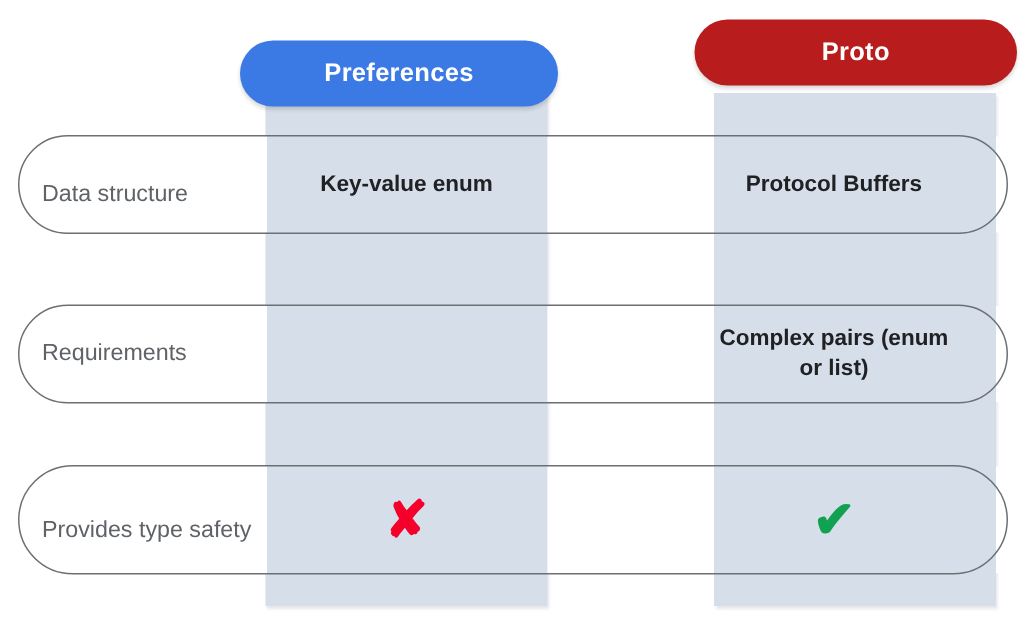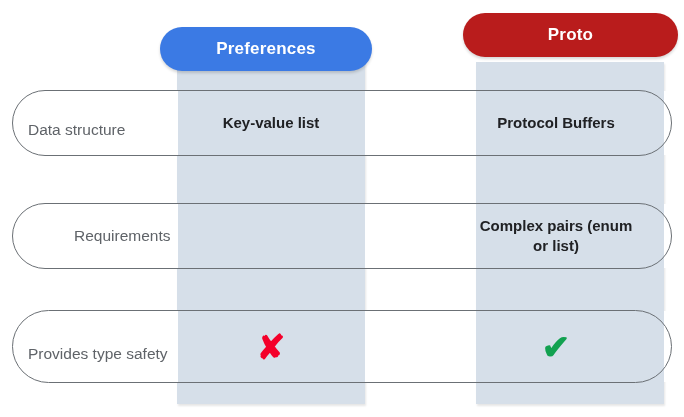--- a/index.html
+++ b/index.html
@@ -129,28 +129,28 @@
   </div>
   <div class="hdr-btn" id="btn-proto">
     <span>Proto</span>
   </div>
 
   <div class="row-white" style="left:13px;  top:91px;  width:165px; height:64px; border-radius:999px 0 0 999px;"></div>
   <div class="row-white" style="left:365px; top:91px;  width:111px; height:64px;"></div>
   <div class="row-white" style="left:664px; top:91px;  width:7px;   height:64px;"></div>
   <div class="row-pill" id="row-1"></div>
   <div class="cell cell-label" style="top:90px; height:80px;">Data structure</div>
-  <div class="cell cell-value cell-pref" style="top:90px; height:66px;">Key-value list</div>
+  <div class="cell cell-value cell-pref" style="top:90px; height:66px;">Key-value enum</div>
   <div class="cell cell-value cell-proto" style="top:90px; height:66px;">Protocol Buffers</div>
 
   <div class="row-white" style="left:13px;  top:204px; width:165px; height:64px; border-radius:999px 0 0 999px;"></div>
   <div class="row-white" style="left:365px; top:204px; width:111px; height:64px;"></div>
   <div class="row-white" style="left:664px; top:204px; width:7px;   height:64px;"></div>
   <div class="row-pill" id="row-2"></div>
-  <div class="cell cell-label" style="top:203px; height:66px;margin-left:46px;">Requirements</div>
+  <div class="cell cell-label" style="top:203px; height:66px;">Requirements</div>
   <div class="cell cell-value cell-proto" style="top:203px; height:66px;">Complex pairs (enum or list)</div>
 
   <div class="row-white" style="left:13px;  top:311px; width:165px; height:71px; border-radius:999px 0 0 999px;"></div>
   <div class="row-white" style="left:365px; top:311px; width:111px; height:71px;"></div>
   <div class="row-white" style="left:664px; top:311px; width:7px;   height:71px;"></div>
   <div class="row-pill" id="row-3"></div>
   <div class="cell cell-label" style="top:310px; height:88px;">Provides type safety</div>
   <div class="cell cell-value cell-pref" style="top:310px; height:73px;">
     <span class="mark mark-cross">✘</span>
   </div>

